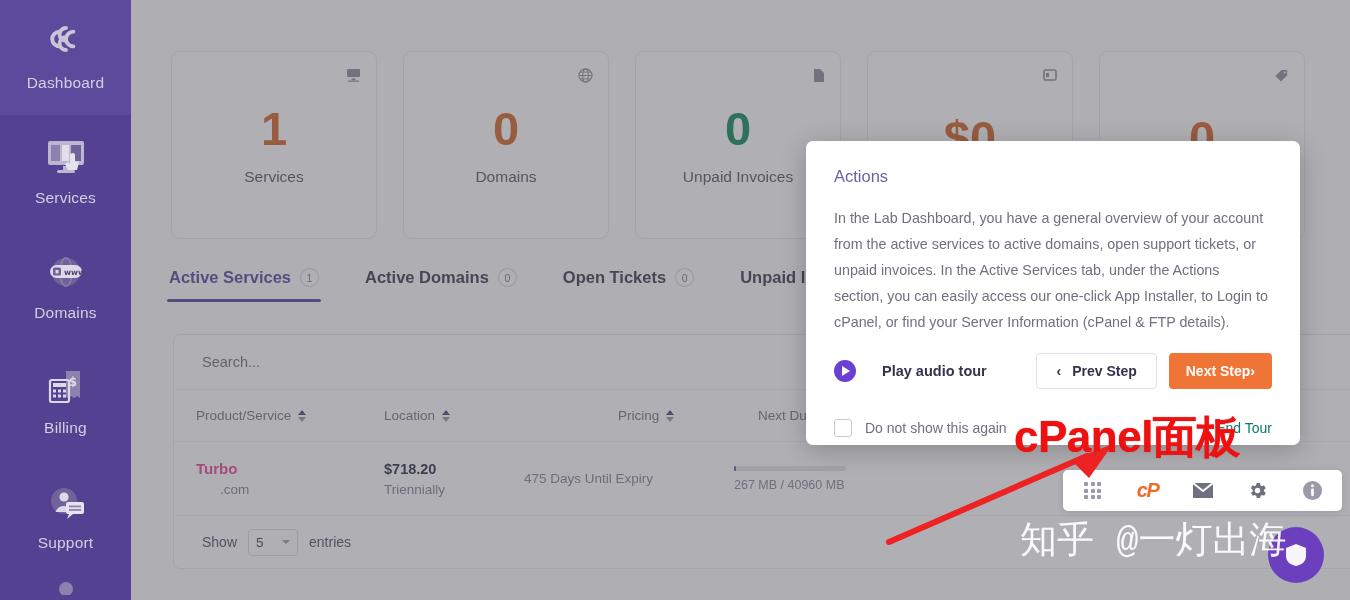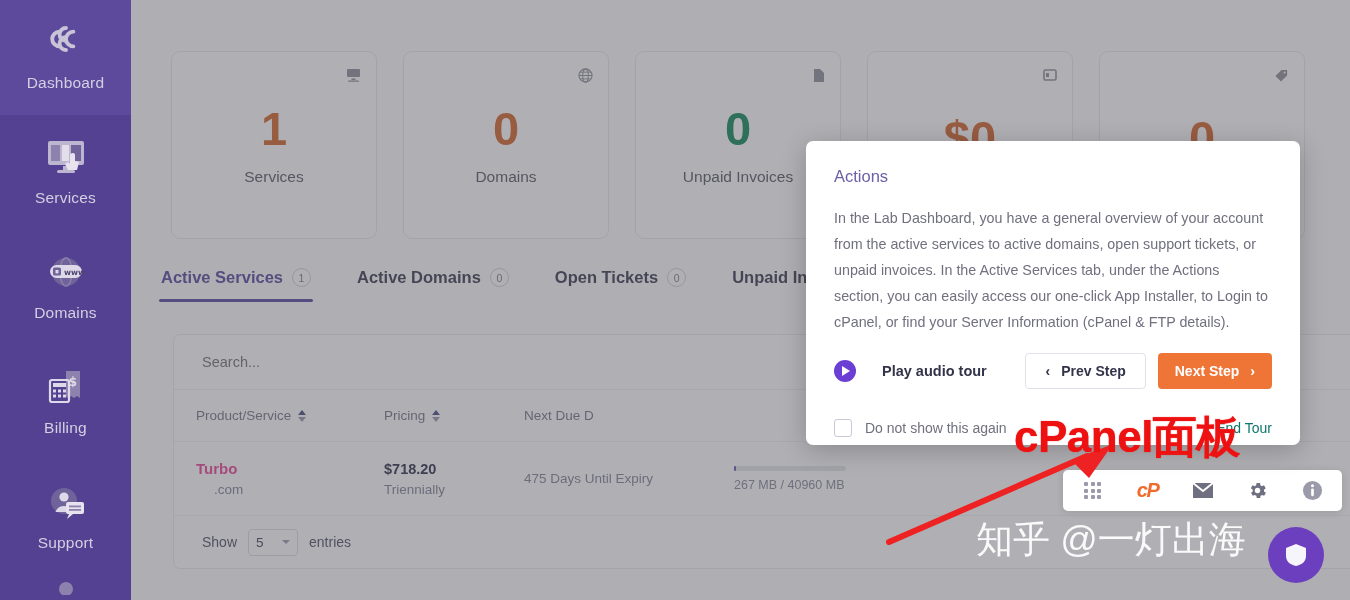--- a/index.html
+++ b/index.html
@@ -39,21 +39,21 @@
     border: 1px solid #e8e8ee; border-radius: 9px; background: #fff;
     display: flex; flex-direction: column; align-items: center; justify-content: center;
   }
   .card-ico { position: absolute; right: 15px; top: 16px; color: #7d7d8a; opacity: .85; }
   .card-num { font-size: 47px; font-weight: 700; line-height: 1; margin-bottom: 16px; }
   .card-num.orange { color: #d4662e; }
   .card-num.green  { color: #138a5c; }
   .card-lbl { font-size: 15.5px; color: #5a5a68; }
 
   
-  .tabs { position: absolute; left: 28px; top: 268px; display: flex; gap: 42px; }
+  .tabs { position: absolute; left: 36px; top: 268px; display: flex; gap: 42px; }
   .tab { position: relative; padding: 0 2px 15px; display: flex; align-items: center; gap: 9px; cursor: pointer; }
   .tab-lbl { font-size: 16.5px; font-weight: 700; color: #3d3d52; }
   .tab.active .tab-lbl { color: #5a4b9e; }
   .tab-badge {
     min-width: 19px; height: 19px; padding: 0 5px; border-radius: 11px;
     border: 1px solid #cfcfdc; font-size: 10.5px; color: #7c7c8d;
     display: flex; align-items: center; justify-content: center; background: #fff;
   }
   .tab.active::after {
     content: ""; position: absolute; left: 0; right: 0; bottom: 0; height: 3px;
@@ -125,38 +125,38 @@
   .play-dot { width: 22px; height: 22px; border-radius: 50%; background: #6b3fd4; display: flex; align-items: center; justify-content: center; }
   .play-dot i { width: 0; height: 0; border-top: 5px solid transparent; border-bottom: 5px solid transparent; border-left: 8px solid #fff; margin-left: 2px; }
   .play-lbl { font-size: 14.5px; font-weight: 700; color: #33334a; }
   .btns { margin-left: auto; display: flex; gap: 12px; }
   .btn-prev {
     height: 36px; padding: 0 19px; border: 1px solid #e1e1ea; border-radius: 4px; background: #fff;
     display: flex; align-items: center; gap: 11px; font-size: 14px; font-weight: 700; color: #33334a; cursor: pointer;
   }
   .btn-next {
     height: 36px; padding: 0 17px; border: 0; border-radius: 4px; background: #ef7537;
-    display: flex; align-items: center; gap: 11px; font-size: 14px; font-weight: 700; color: #fff; cursor: pointer;
+    display: flex; align-items: center; font-size: 14px; font-weight: 700; color: #fff; cursor: pointer;
   }
   .modal-row2 { position: absolute; left: 28px; right: 28px; top: 278px; display: flex; align-items: center; }
   .cbx { width: 18px; height: 18px; border: 1.5px solid #c9c9d6; border-radius: 3px; background: #fff; cursor: pointer; }
   .cbx-lbl { font-size: 14px; color: #70707f; margin-left: 13px; }
   .end-tour { margin-left: auto; font-size: 14px; color: #0f766e; cursor: pointer; }
 
   
   .anno-cpanel {
     position: absolute; left: 1014px; top: 408px; z-index: 90;
     font-size: 44px; font-weight: 700; color: #ee1111; letter-spacing: -.5px;
     text-shadow: 0 0 1px #ee1111; pointer-events: none; white-space: nowrap;
   }
   .anno-arrow { position: absolute; left: 875px; top: 440px; z-index: 88; pointer-events: none; }
   .watermark {
-    position: absolute; left: 976px; top: 515px; z-index: 92;
+    position: absolute; left: 1020px; top: 515px; z-index: 92;
     font-size: 37px; color: rgba(255,255,255,.93); white-space: nowrap;
-    font-family: Liberation Sans, sans-serif; pointer-events: none;
+    font-family: Liberation Mono, monospace; pointer-events: none;
   }
   .fab {
     position: absolute; left: 1268px; top: 527px; width: 56px; height: 56px; border-radius: 50%;
     background: #6c3fbf; z-index: 91; display: flex; align-items: center; justify-content: center; cursor: pointer;
   }
 </style>
 </head>
 <body>
 
 <div id="root">
@@ -251,36 +251,43 @@
         </div>
 
         <div class="thead">
           <div class="th" style="width:188px">
             <span>Product/Service</span>
             <span class="sort">
                 <i class="up"></i>
                 <i class="dn"></i>
               </span>
           </div>
+          <div class="th" style="width:234px">
+            <span>Location</span>
+            <span class="sort">
+                <i class="up"></i>
+                <i class="dn"></i>
+              </span>
+          </div>
           <div class="th" style="width:140px">
             <span>Pricing</span>
             <span class="sort">
                 <i class="up"></i>
                 <i class="dn"></i>
               </span>
           </div>
           <div class="th" style="width:200px">
             <span>Next Due D</span>
           </div>
         </div>
 
         <div class="trow">
           <div class="cell" style="width:188px">
             <span class="prod-name">Turbo</span>
-            <span class="c-sub" style="margin-left:18px">.com</span>
+            <span class="c-sub" style="margin-left:24px">.com</span>
           </div>
           <div class="cell" style="width:140px">
             <span class="c-main">$718.20</span>
             <span class="c-sub">Triennially</span>
           </div>
           <div class="cell" style="width:210px">
             <span class="c-sub">475 Days Until Expiry</span>
           </div>
           <div class="disk">
             <span class="disk-bar">

